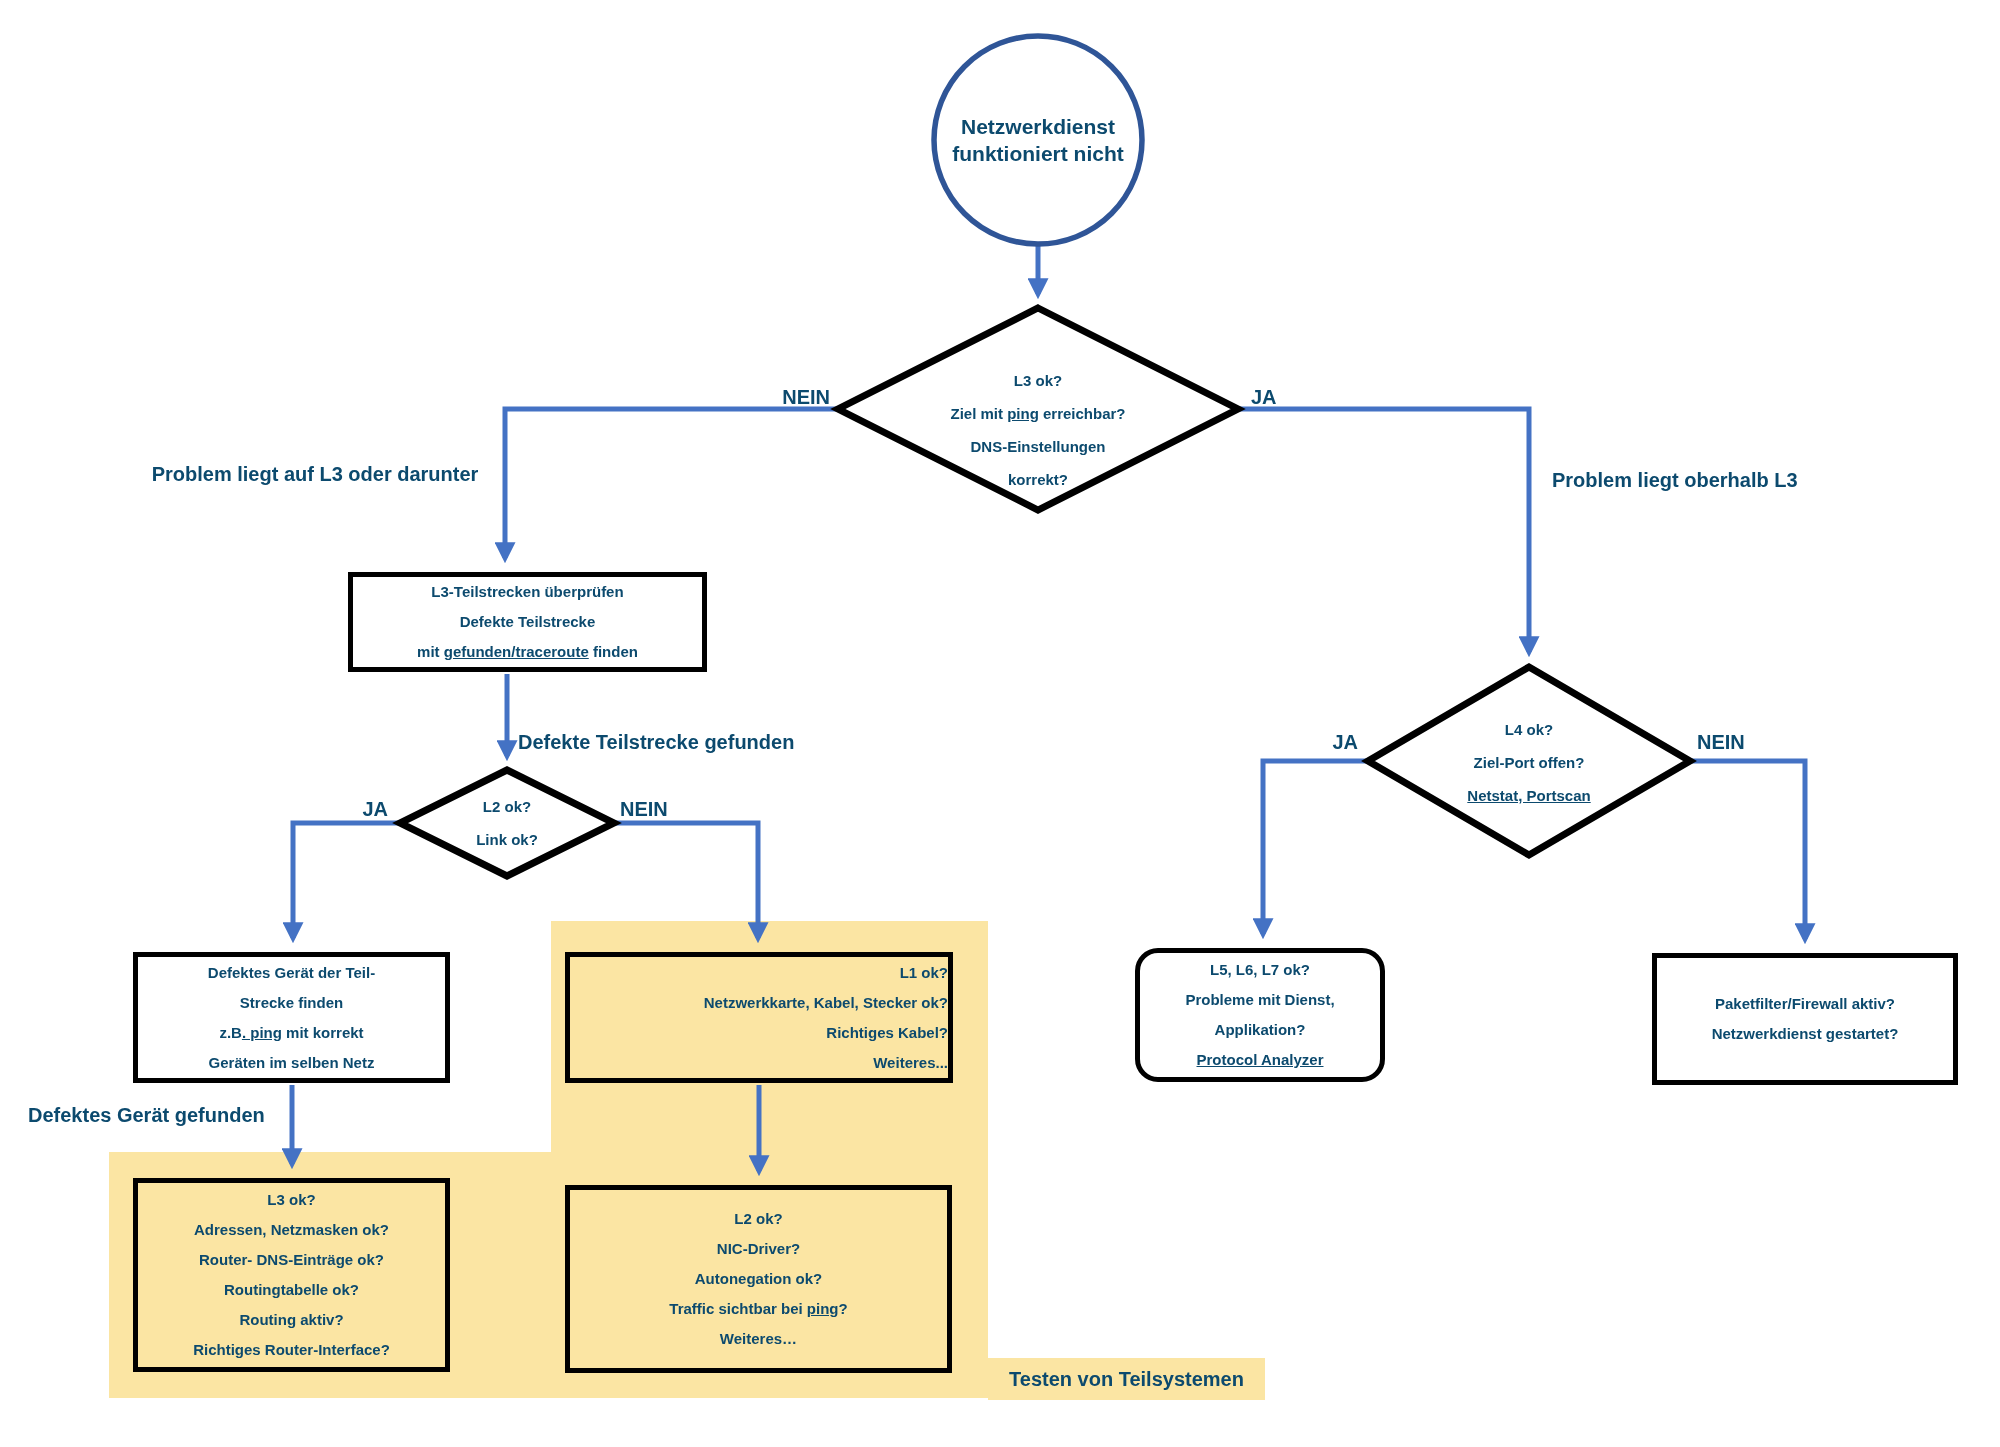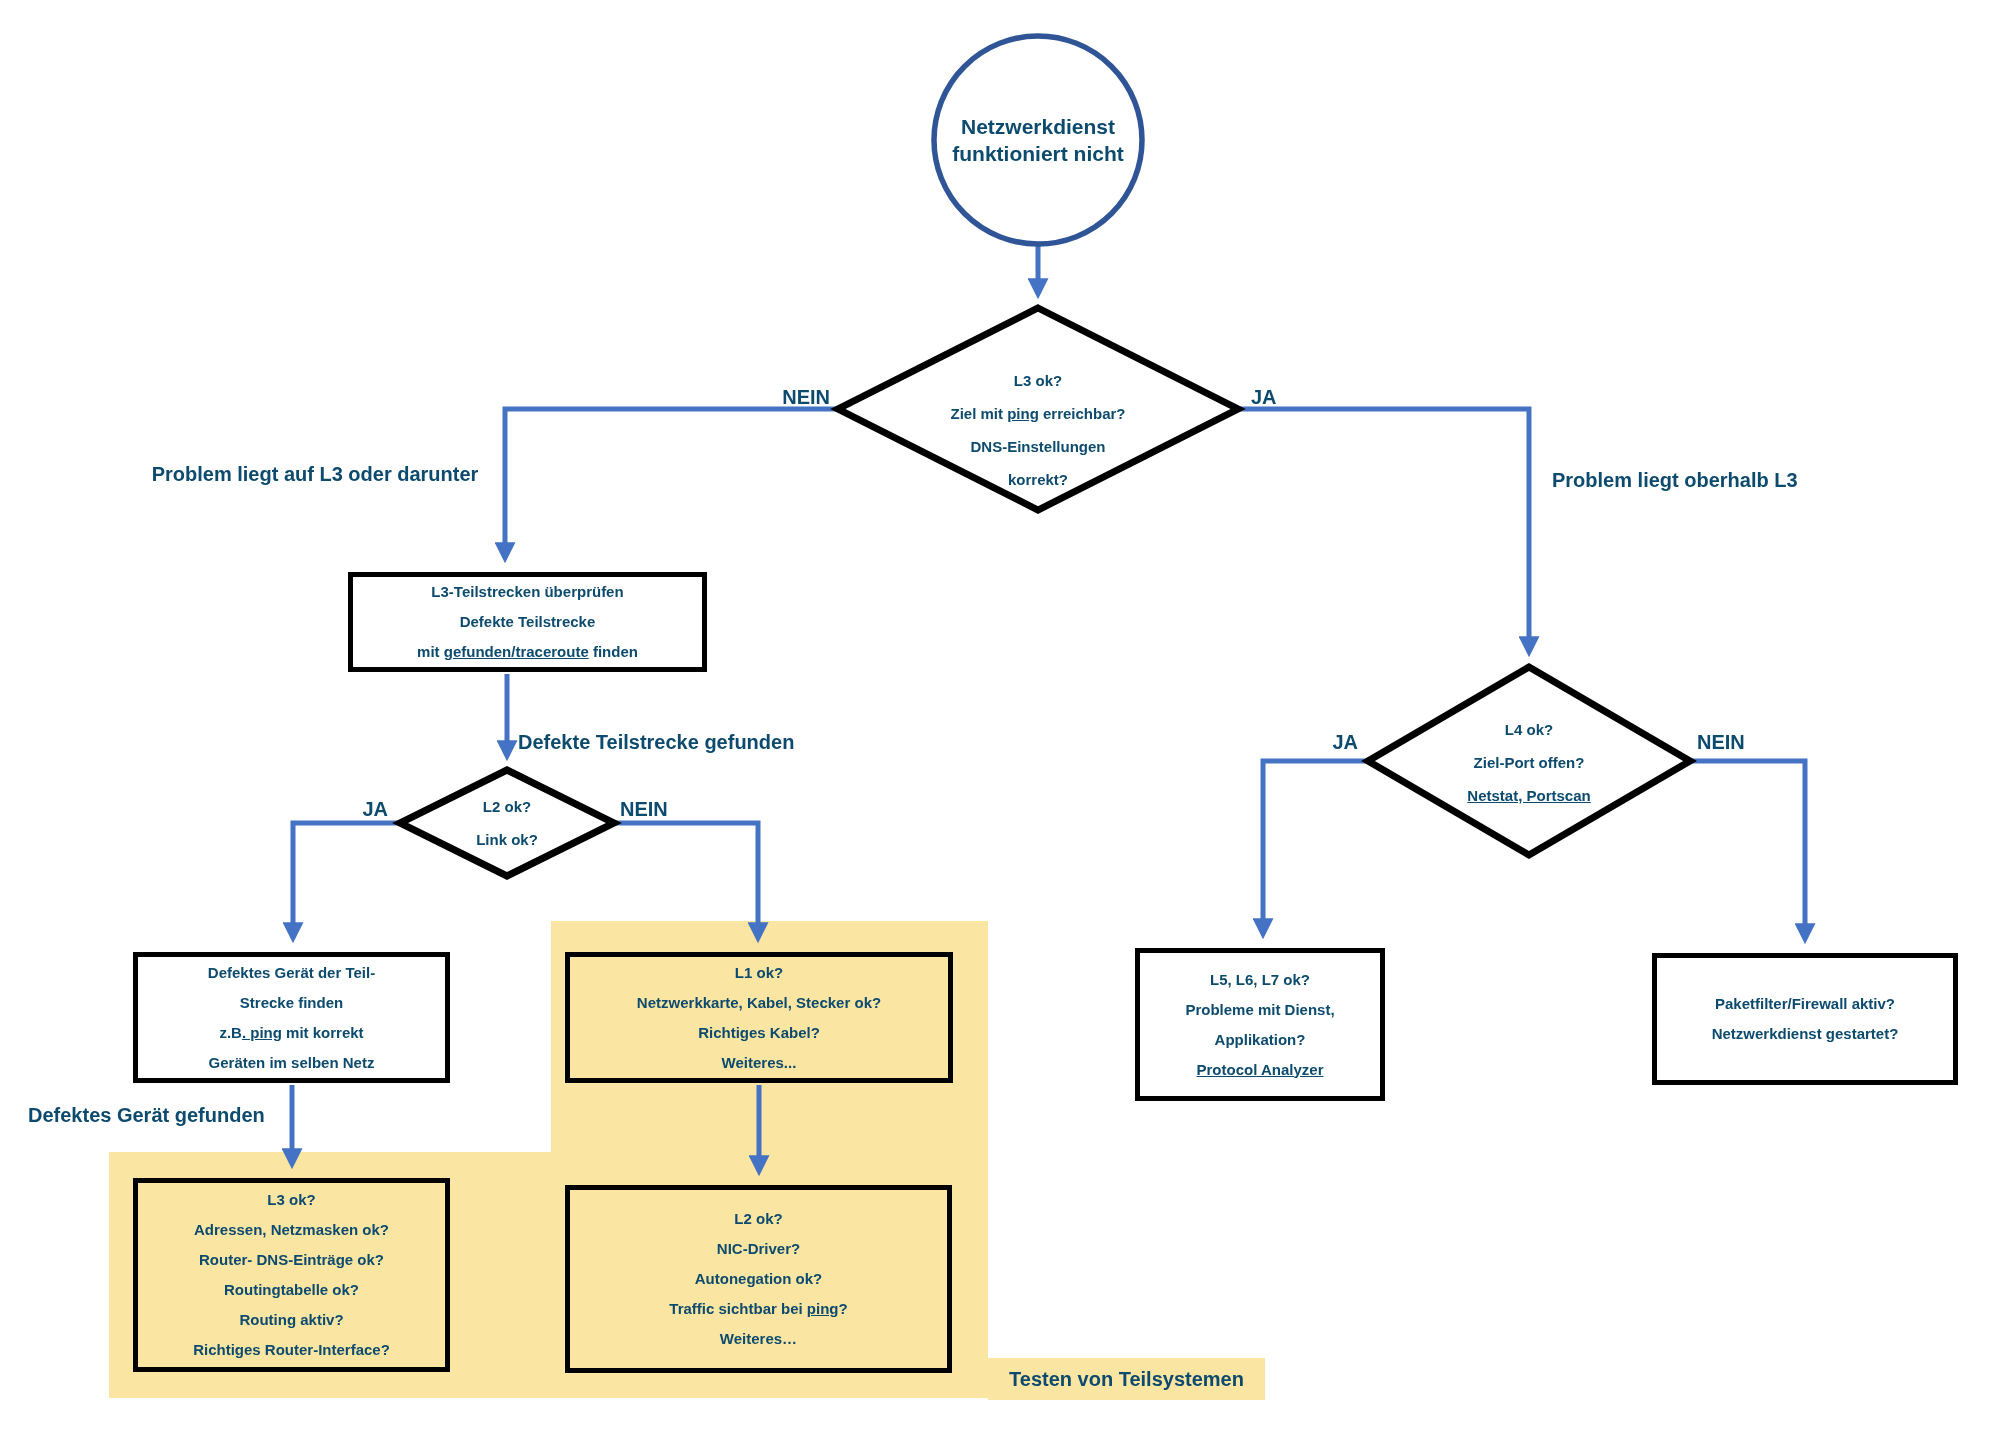--- a/index.html
+++ b/index.html
@@ -83,21 +83,21 @@
       <div class="line"><span>Link ok?</span></div>
     </div>
 
   <div class="node box" style="left:133px;top:952px;width:317px;height:131px;">
       <div class="line"><span>Defektes Gerät der Teil-</span></div>
       <div class="line"><span>Strecke finden</span></div>
       <div class="line"><span>z.B</span><span class="em">. ping</span><span> mit korrekt</span></div>
       <div class="line"><span>Geräten im selben Netz</span></div>
     </div>
 
-  <div class="node box yellow" style="left:565px;top:952px;width:388px;height:131px;">
+  <div class="node box yellow" style="left:565px;top:952px;width:388px;height:131px;align-items:flex-end;">
       <div class="line"><span>L1 ok?</span></div>
       <div class="line"><span>Netzwerkkarte, Kabel, Stecker ok?</span></div>
       <div class="line"><span>Richtiges Kabel?</span></div>
       <div class="line"><span>Weiteres...</span></div>
     </div>
 
   <div class="node box yellow" style="left:133px;top:1178px;width:317px;height:194px;">
       <div class="line"><span>L3 ok?</span></div>
       <div class="line"><span>Adressen, Netzmasken ok?</span></div>
       <div class="line"><span>Router- DNS-Einträge ok?</span></div>
@@ -113,21 +113,21 @@
       <div class="line"><span>Traffic sichtbar bei </span><span class="em">ping</span><span>?</span></div>
       <div class="line"><span>Weiteres…</span></div>
     </div>
 
   <div class="node dmd" style="left:1379px;top:697px;width:300px;height:130px;">
       <div class="line"><span>L4 ok?</span></div>
       <div class="line"><span>Ziel-Port offen?</span></div>
       <div class="line"><span class="em">Netstat, Portscan</span></div>
     </div>
 
-  <div class="node box" style="left:1135px;top:948px;width:250px;height:153px;">
+  <div class="node box" style="left:1135px;top:948px;width:250px;height:134px;border-radius:23px;">
       <div class="line"><span>L5, L6, L7 ok?</span></div>
       <div class="line"><span>Probleme mit Dienst,</span></div>
       <div class="line"><span>Applikation?</span></div>
       <div class="line"><span class="em">Protocol Analyzer</span></div>
     </div>
 
   <div class="node box" style="left:1652px;top:953px;width:306px;height:132px;">
       <div class="line"><span>Paketfilter/Firewall aktiv?</span></div>
       <div class="line"><span>Netzwerkdienst gestartet?</span></div>
     </div>

